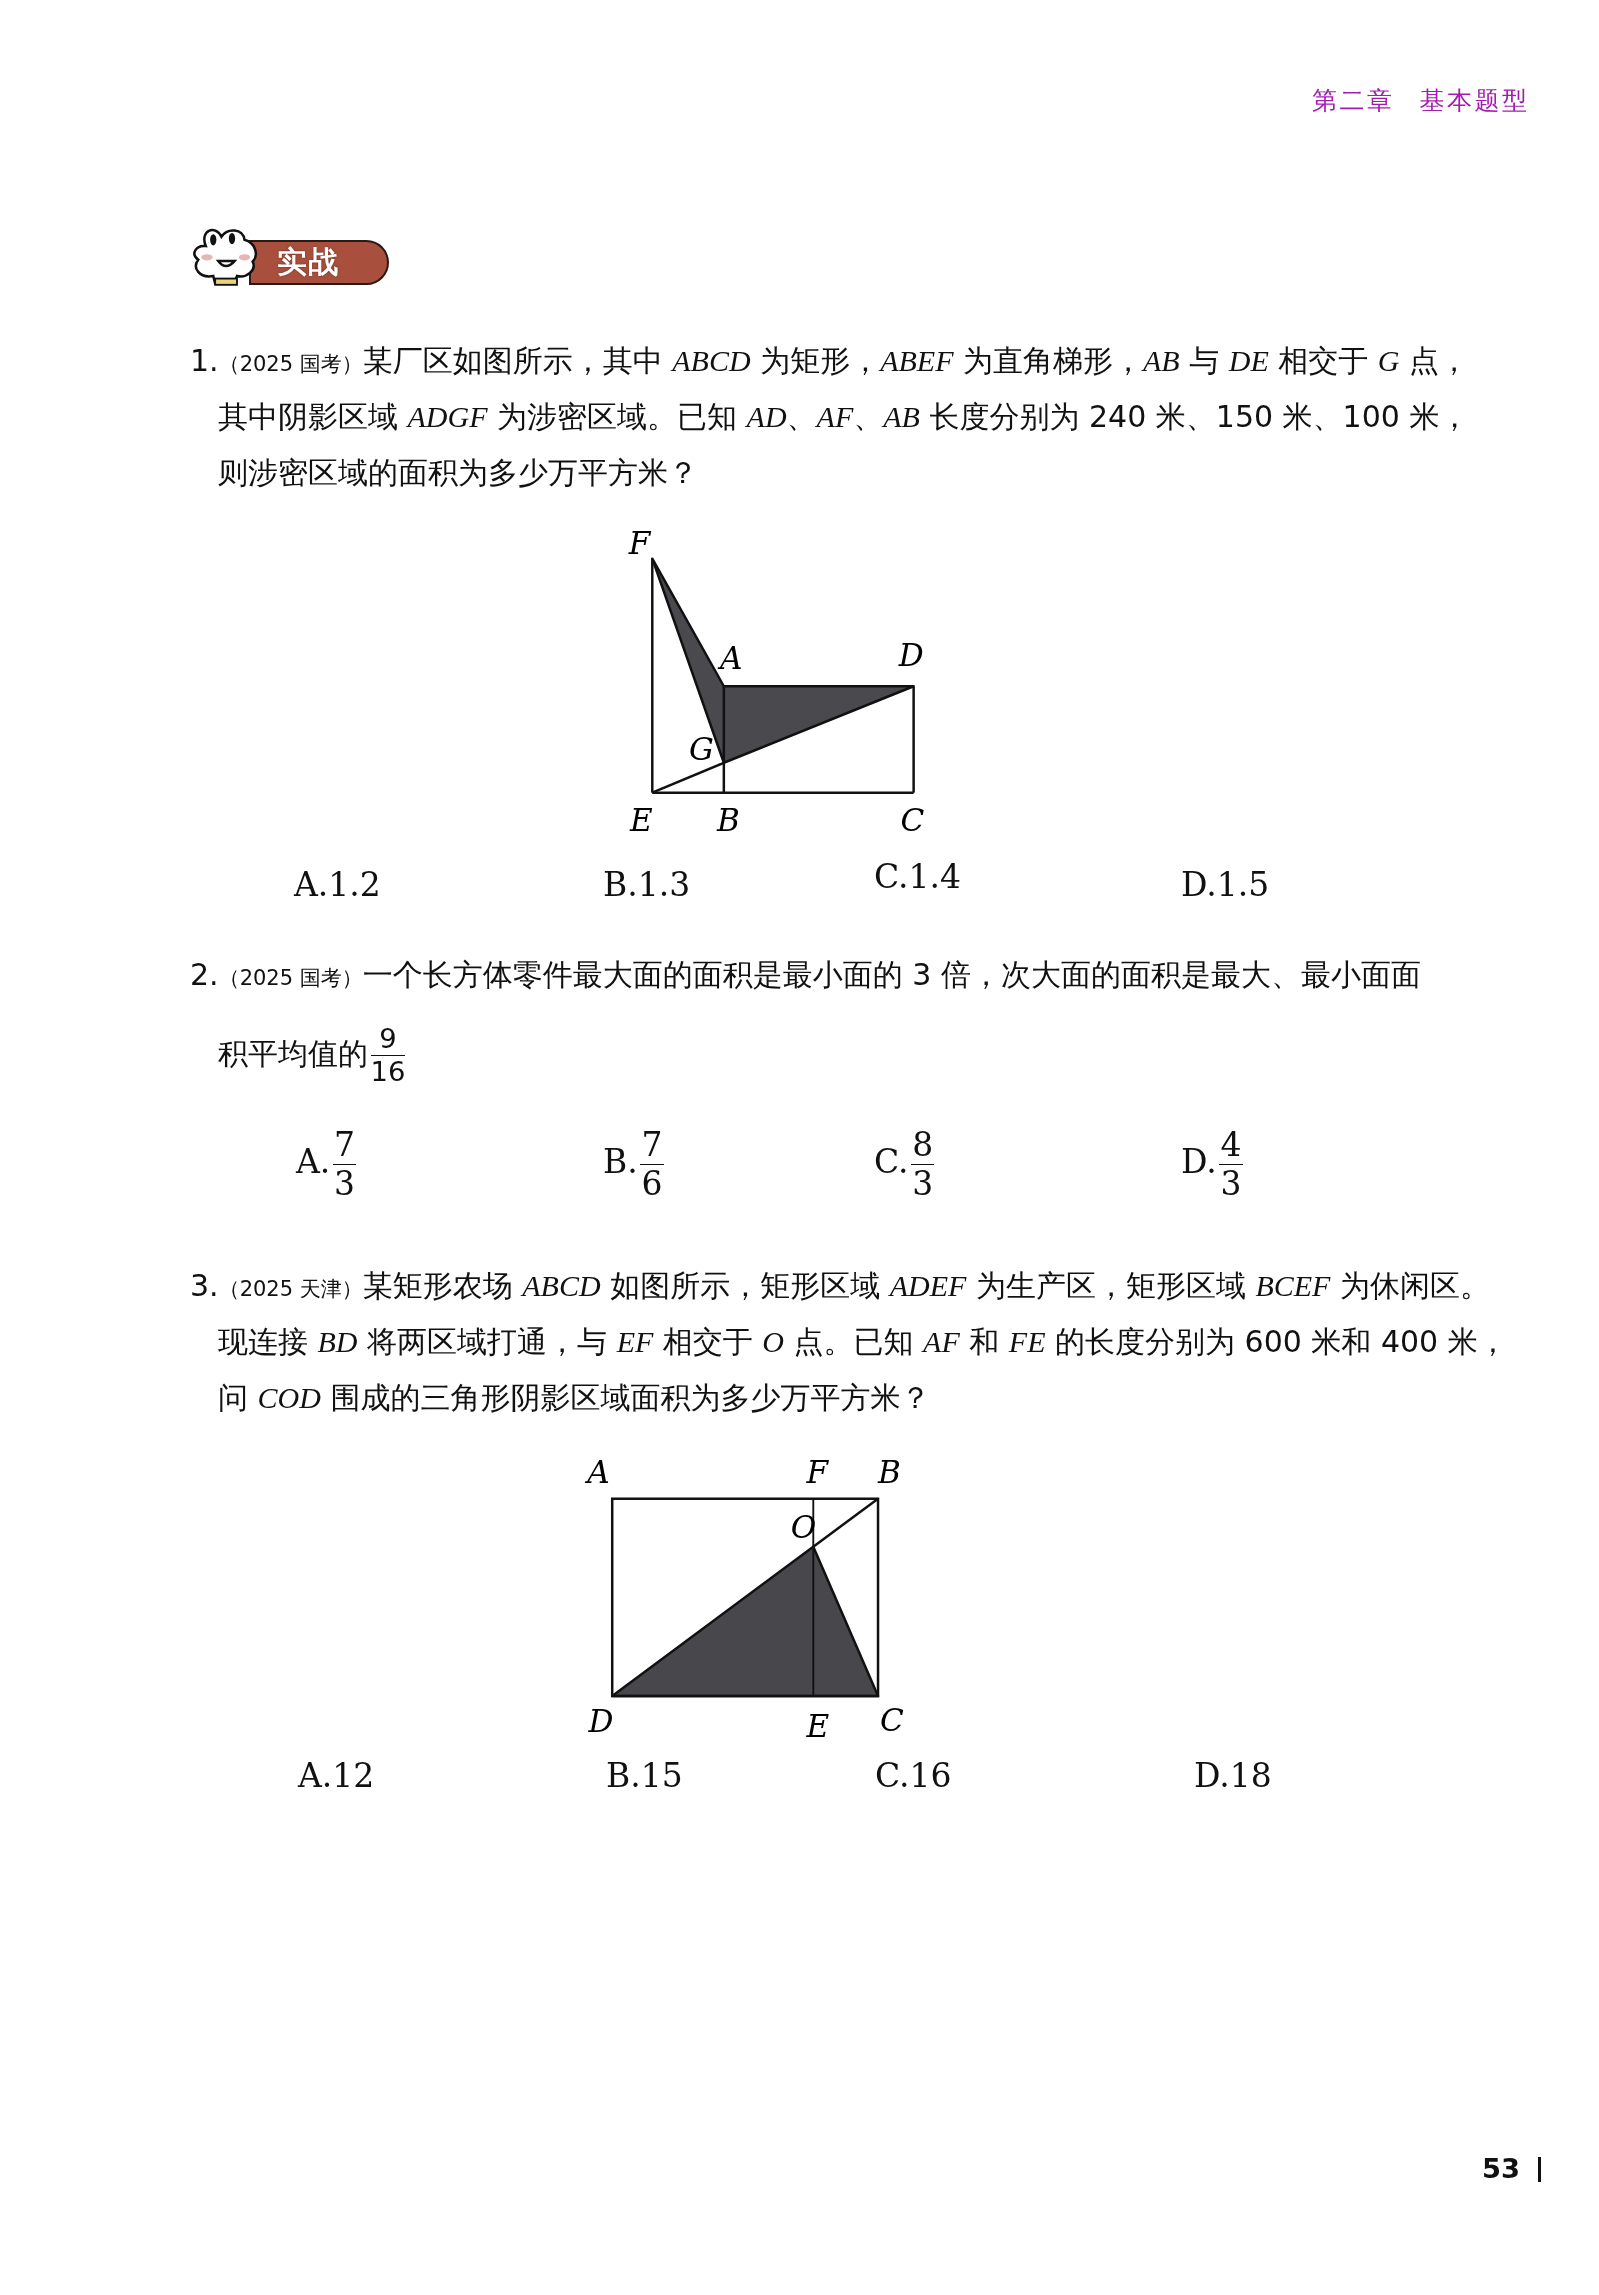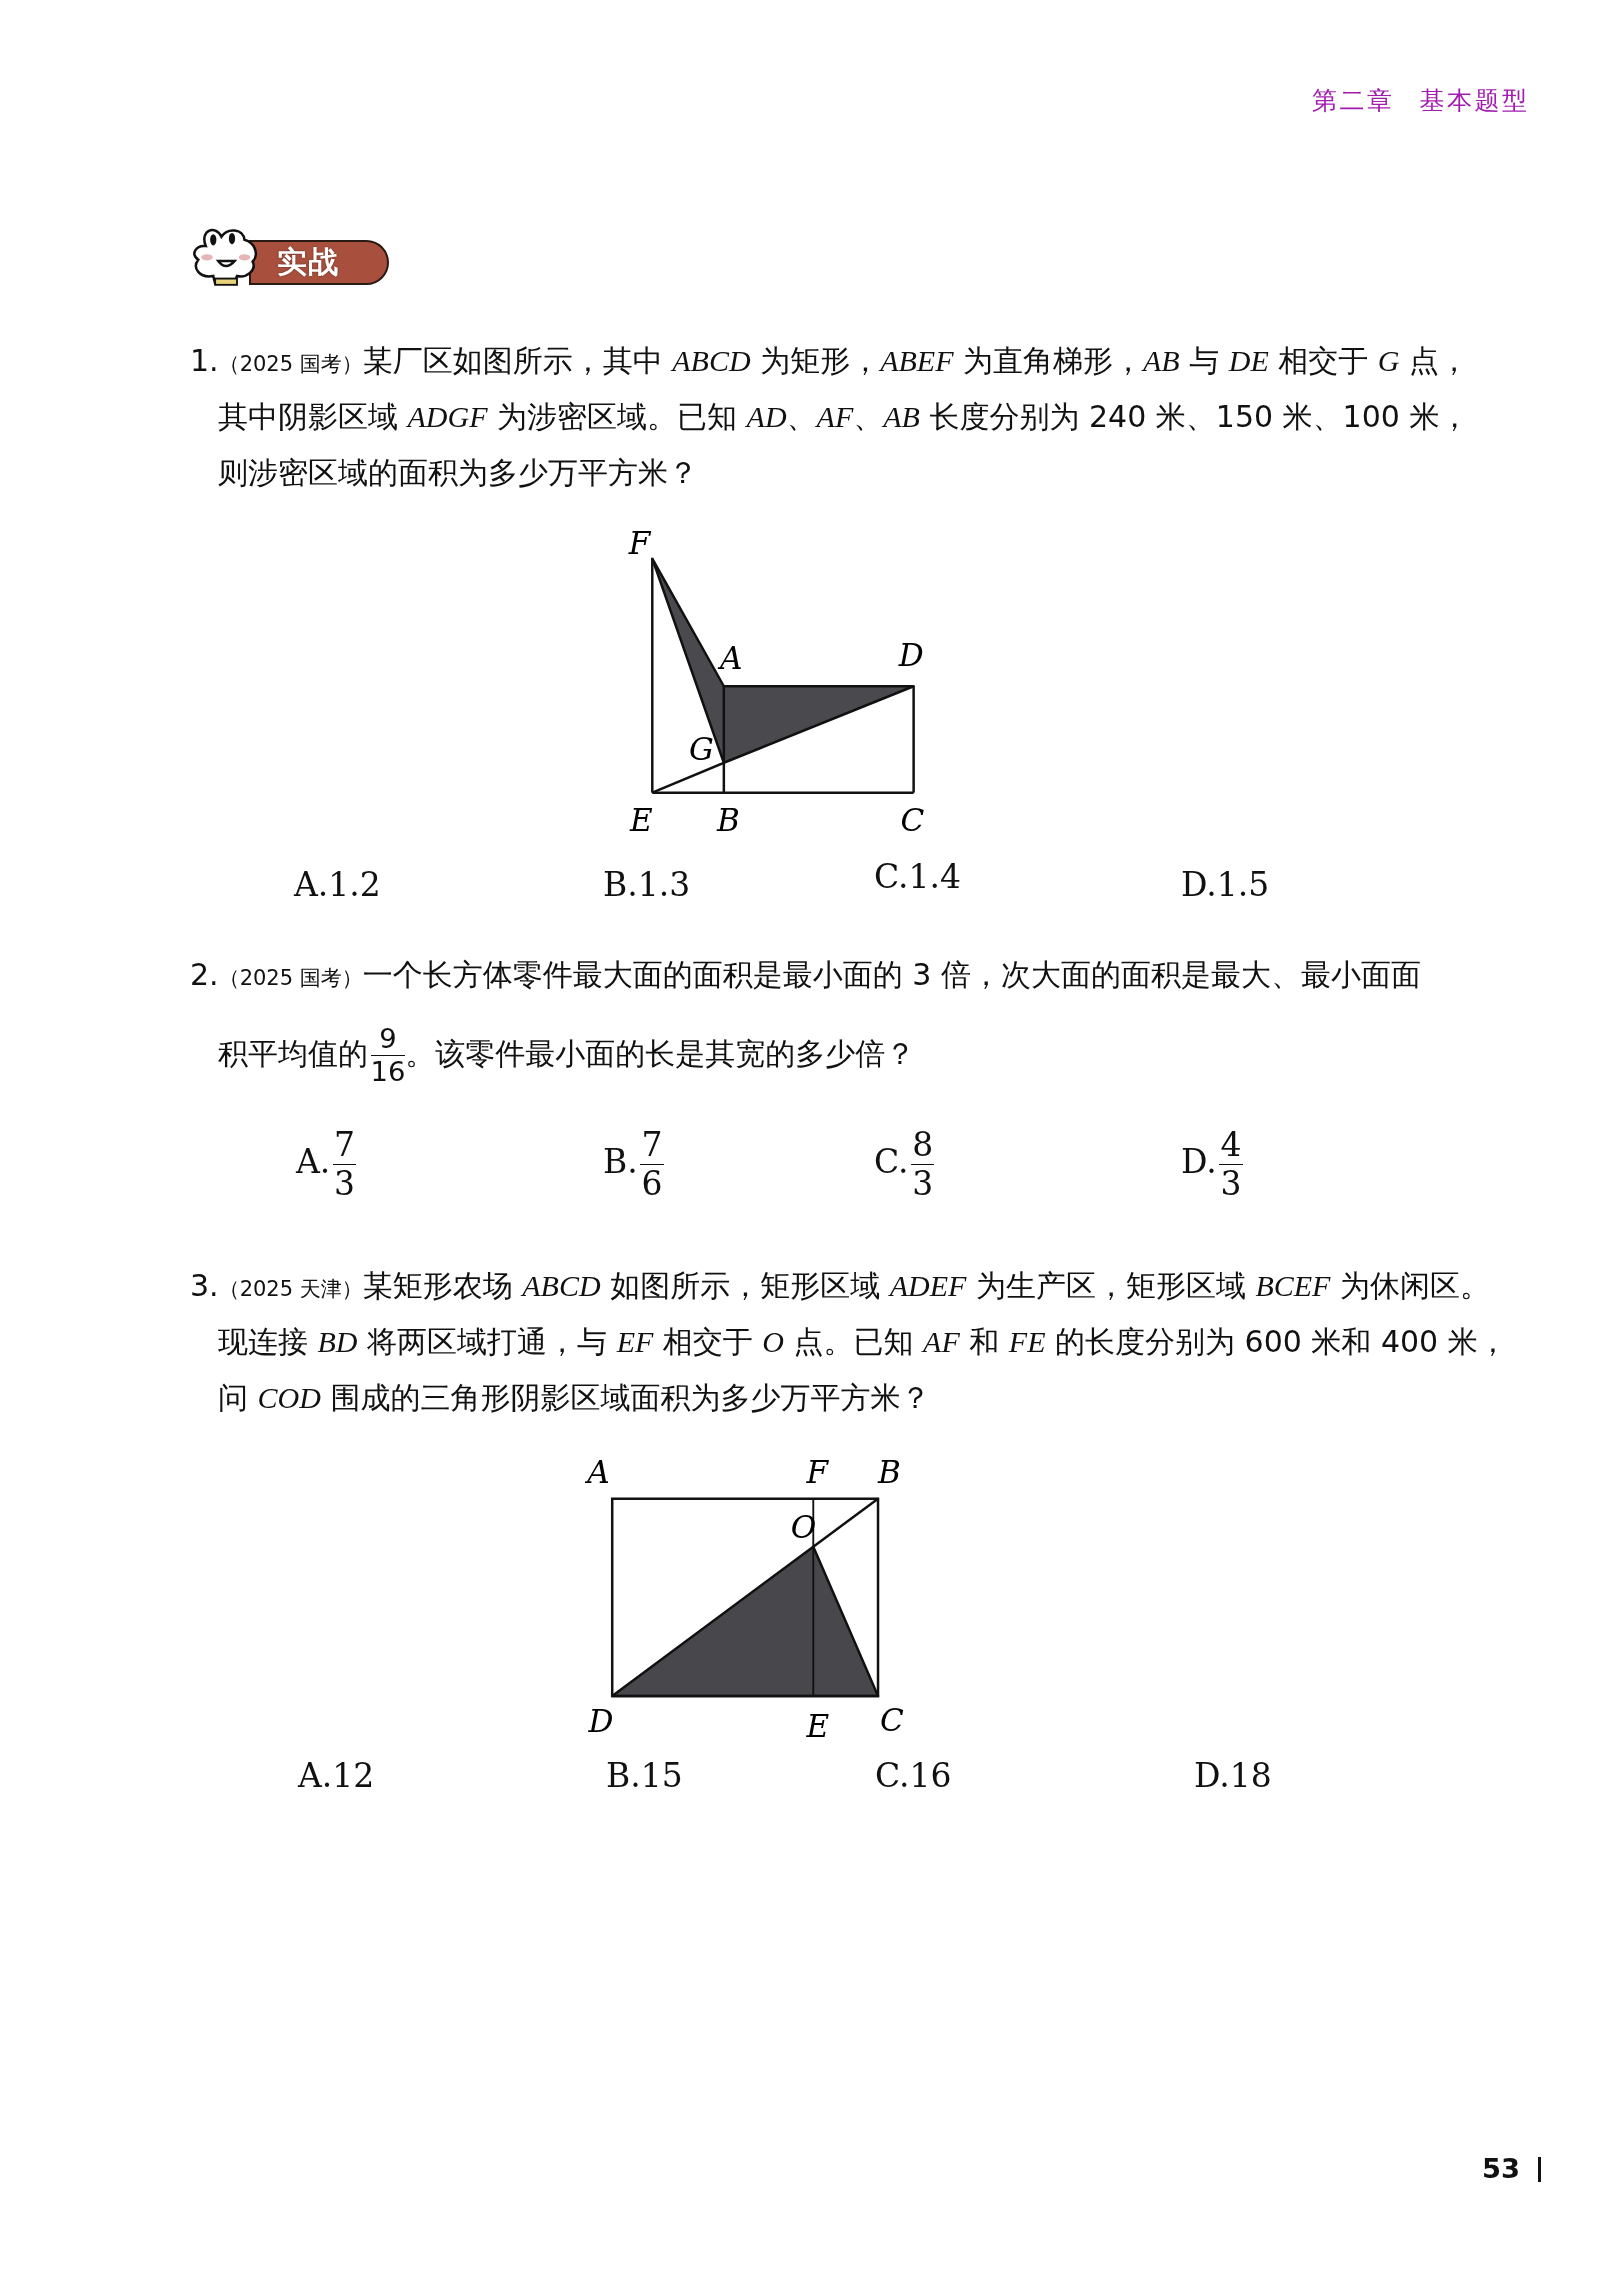--- a/index.html
+++ b/index.html
@@ -73,21 +73,21 @@
 
 <div class="abs opt" style="left:294px; top:865px;"><span>A.</span><span>1.2</span></div>
 <div class="abs opt" style="left:603px; top:865px;text-align:right;"><span>B.</span><span>1.3</span></div>
 <div class="abs opt" style="left:874px; top:857px;"><span>C.</span><span>1.4</span></div>
 <div class="abs opt" style="left:1181px; top:865px;"><span>D.</span><span>1.5</span></div>
 
 <div class="abs q-line" style="left:190px; top:960px;">
   <span>2.</span><span class="src">（2025 国考）</span><span>一个长方体零件最大面的面积是最小面的 3 倍，次大面的面积是最大、最小面面</span>
 </div>
 <div class="abs q-line" style="left:218px; top:1025px; line-height:35px;">
-  <span>积平均值的</span><span class="frac" style="font-size:27.4px;"><span class="num">9</span><span class="den">16</span></span><span>。该零件最小面的长是其宽的多少倍？</span>
+  <span>积平均值的</span><span class="frac" style="font-size:27.4px;"><span class="num">9</span><span class="den">16</span></span>
 </div>
 
 <div class="abs opt" style="left:296px; top:1128px;"><span>A.</span><span class="frac"><span class="num">7</span><span class="den">3</span></span></div>
 <div class="abs opt" style="left:603px; top:1128px;"><span>B.</span><span class="frac"><span class="num">7</span><span class="den">6</span></span></div>
 <div class="abs opt" style="left:874px; top:1128px;"><span>C.</span><span class="frac"><span class="num">8</span><span class="den">3</span></span></div>
 <div class="abs opt" style="left:1181px; top:1128px;"><span>D.</span><span class="frac"><span class="num">4</span><span class="den">3</span></span></div>
 
 <div class="abs q-line" style="left:190px; top:1271px;">
   <span>3.</span><span class="src">（2025 天津）</span><span>某矩形农场 </span><i>ABCD</i><span> 如图所示，矩形区域 </span><i>ADEF</i><span> 为生产区，矩形区域 </span><i>BCEF</i><span> 为休闲区。</span>
 </div>

